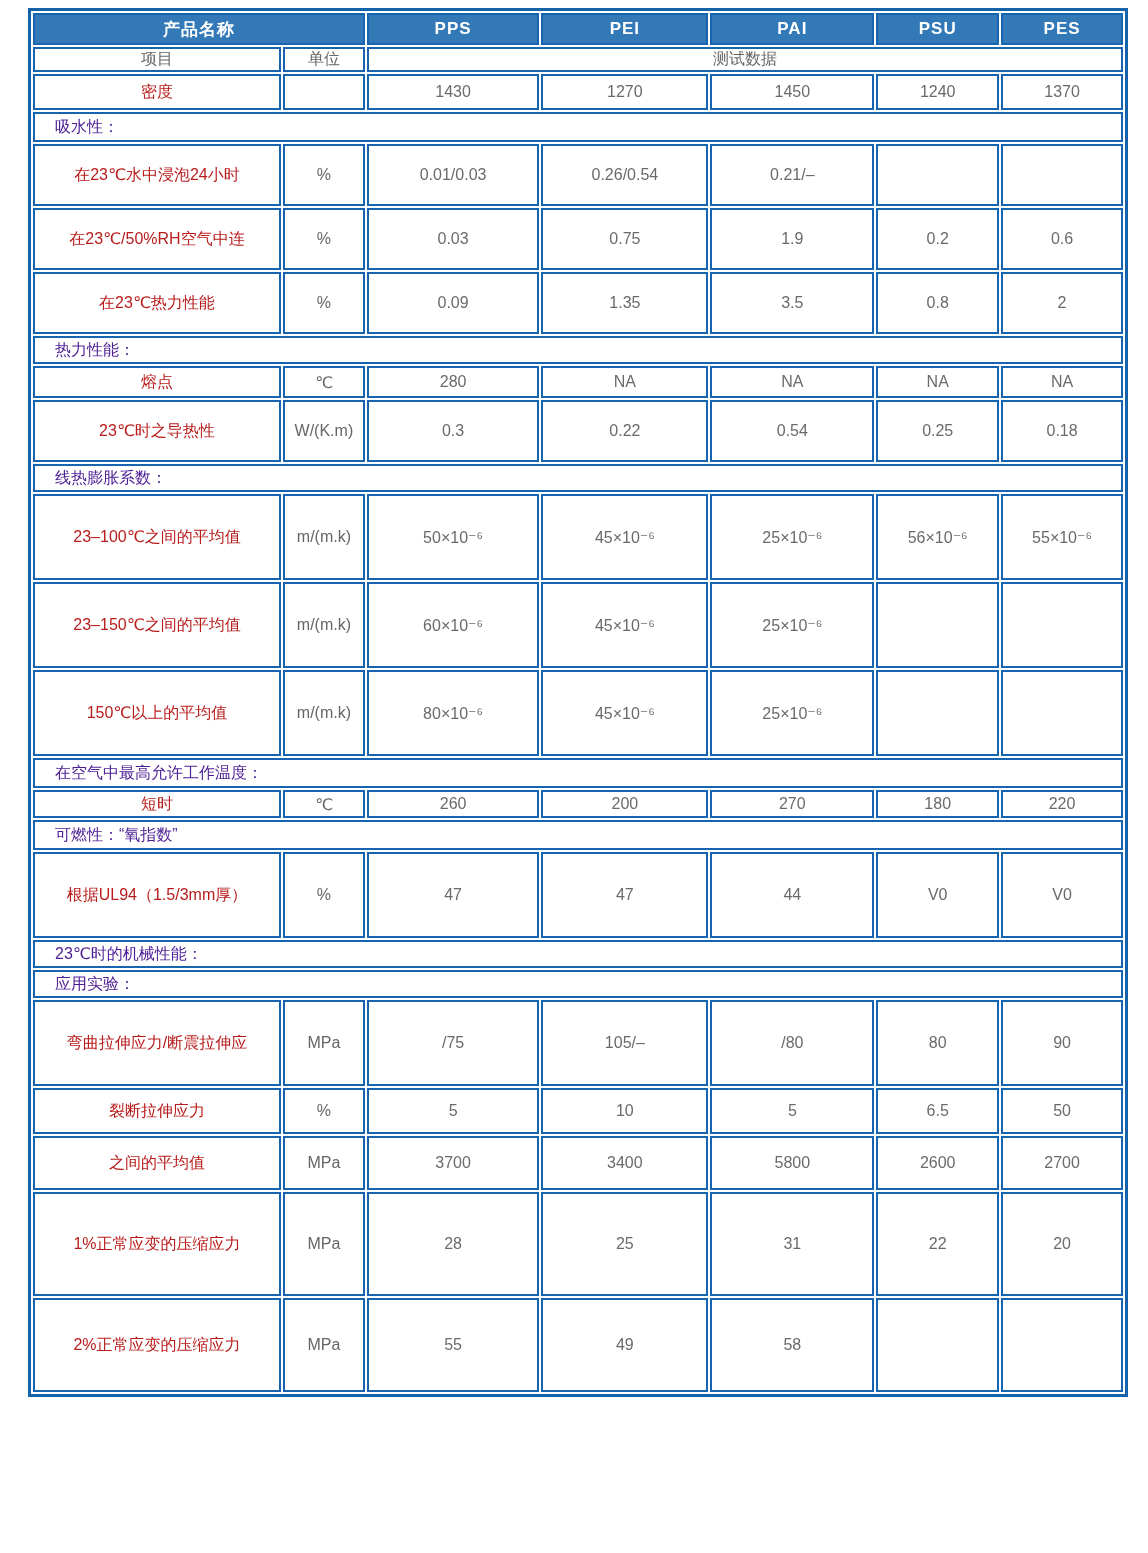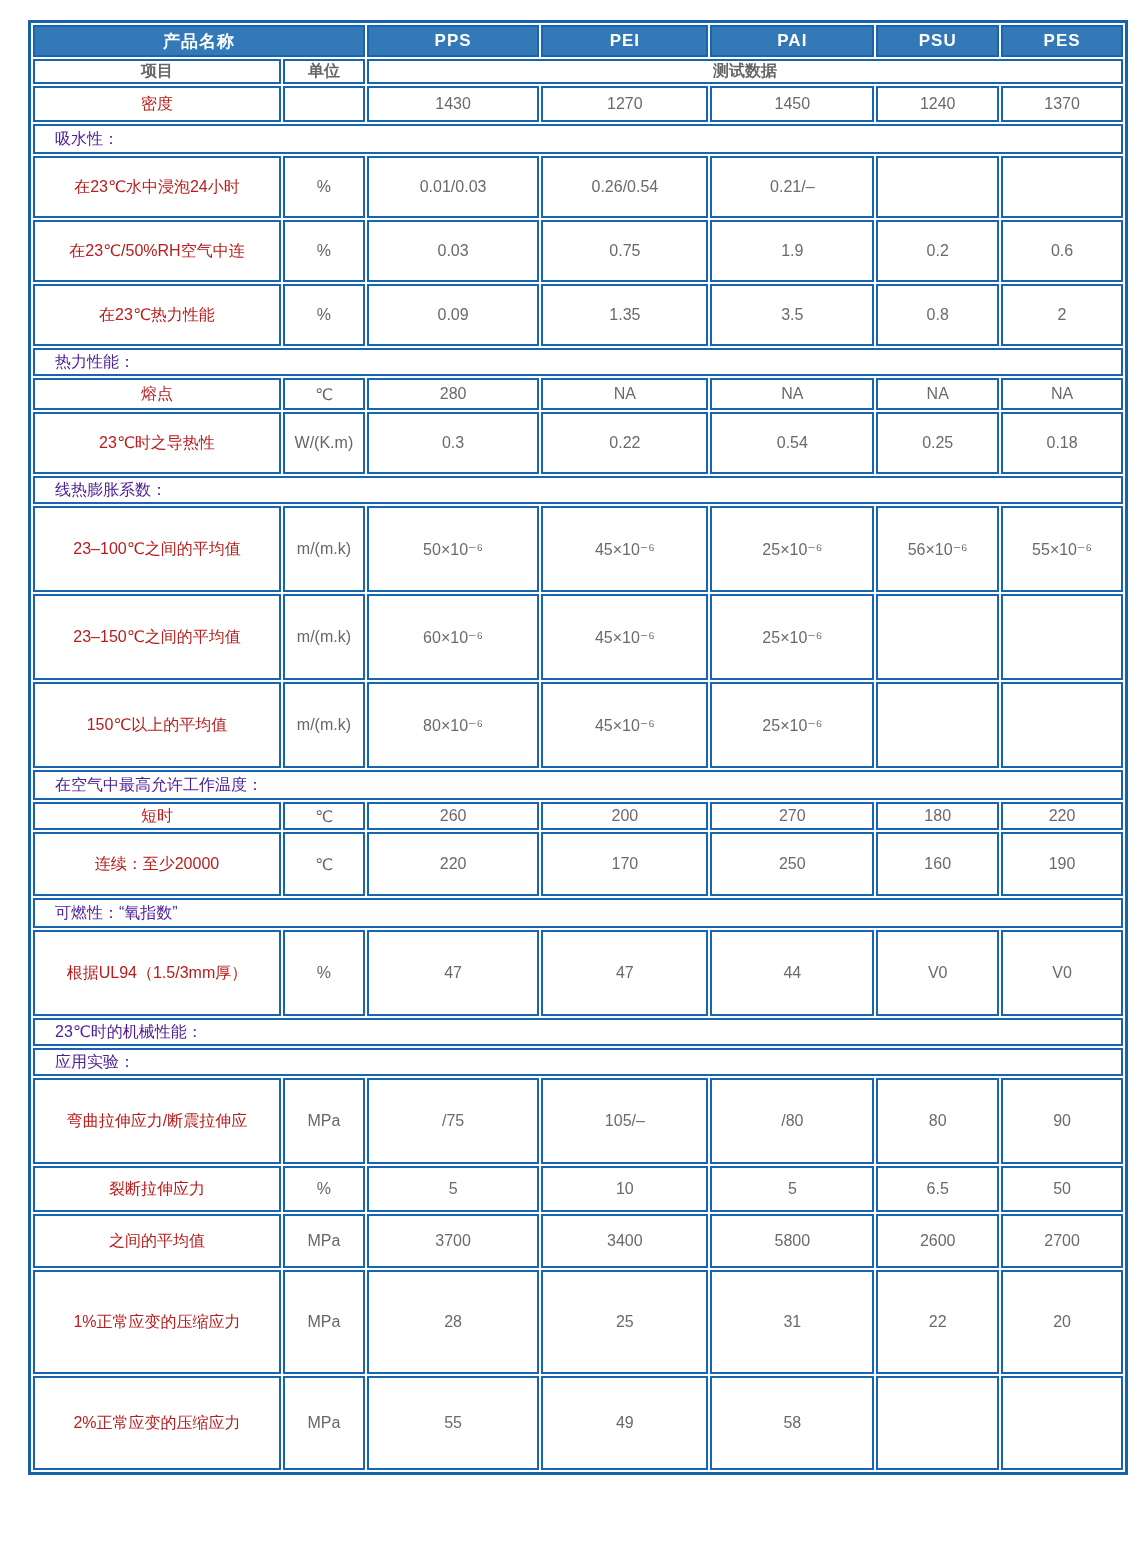--- a/index.html
+++ b/index.html
@@ -13,21 +13,20 @@
     width:1148px;
     padding:8px 20px 12px 28px;
   }
   table.spec{
     width:1100px;
     border-collapse:separate;
     border-spacing:2px;
     border:3px solid #1563aa;
     background:#ffffff;
     table-layout:fixed;
-    margin-top:12px;
   }
   th,td{
     border:2px solid #1765b0;
     vertical-align:middle;
     font-size:16px;
     overflow:hidden;
     padding:0 4px;
     box-sizing:border-box;
   }
   tr.hdr th{
@@ -40,21 +39,21 @@
     letter-spacing:1px;
   }
   td.lbl{text-align:center;color:#b91c1c;}
   td.unit{text-align:center;color:#666;}
   td.val{text-align:center;color:#6a6a6a;}
   td.sec-td{
     text-align:left;
     padding-left:20px;
     color:#4c1d95;
   }
-  tr.sub td{text-align:center;color:#666;height:18px;font-weight:bold;}
+  tr.sub td{text-align:center;color:#666;height:18px;}
   
   .r28 td{height:28px;}
   .r30 td{height:30px;}
   .r32 td{height:32px;}
   .r36 td{height:36px;}
   .r46 td{height:46px;}
   .r54 td{height:54px;}
   .r62 td{height:62px;}
   .r64 td{height:64px;}
   .r66 td{height:86px;}
@@ -201,29 +200,20 @@
     <tr class="r28">
       <td class="lbl">短时</td>
       <td class="unit">℃</td>
       <td class="val">260</td>
       <td class="val">200</td>
       <td class="val">270</td>
       <td class="val">180</td>
       <td class="val">220</td>
     </tr>
 
-    <tr class="r64">
-      <td class="lbl">连续：至少20000</td>
-      <td class="unit">℃</td>
-      <td class="val">220</td>
-      <td class="val">170</td>
-      <td class="val">250</td>
-      <td class="val">160</td>
-      <td class="val">190</td>
-    </tr>
 
     <tr class="r30">
       <td colspan="7" class="sec-td">可燃性：“氧指数”</td>
     </tr>
 
     <tr class="r66">
       <td class="lbl">根据UL94（1.5/3mm厚）</td>
       <td class="unit">%</td>
       <td class="val">47</td>
       <td class="val">47</td>

